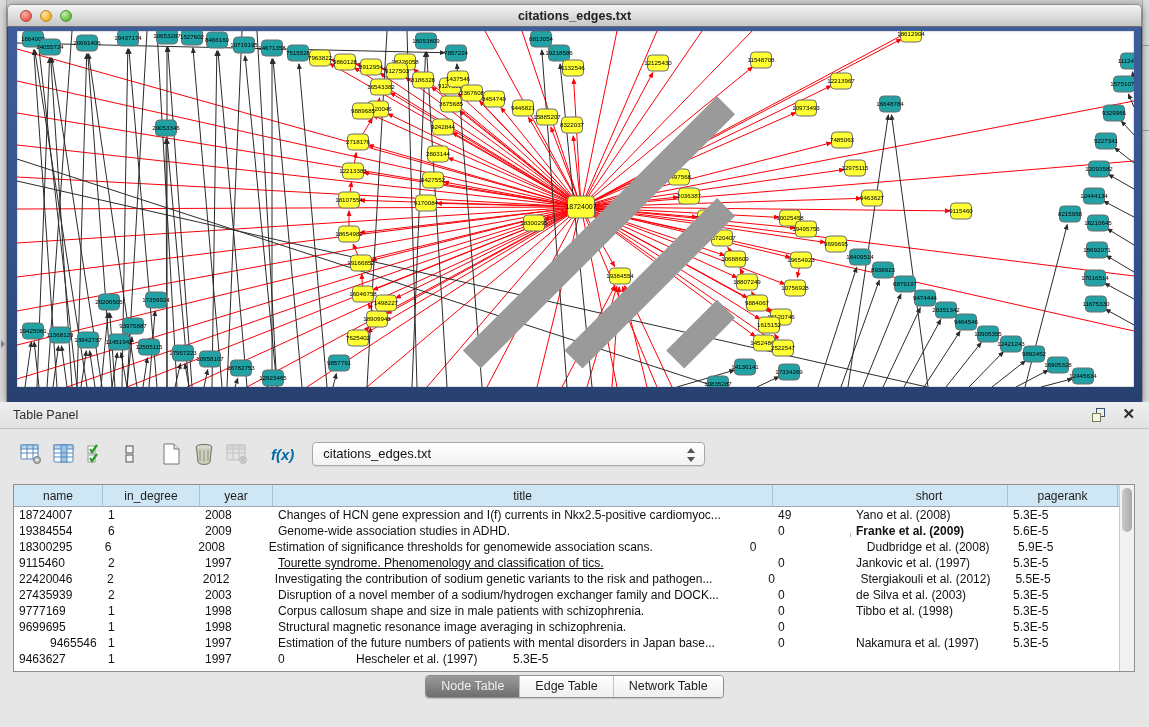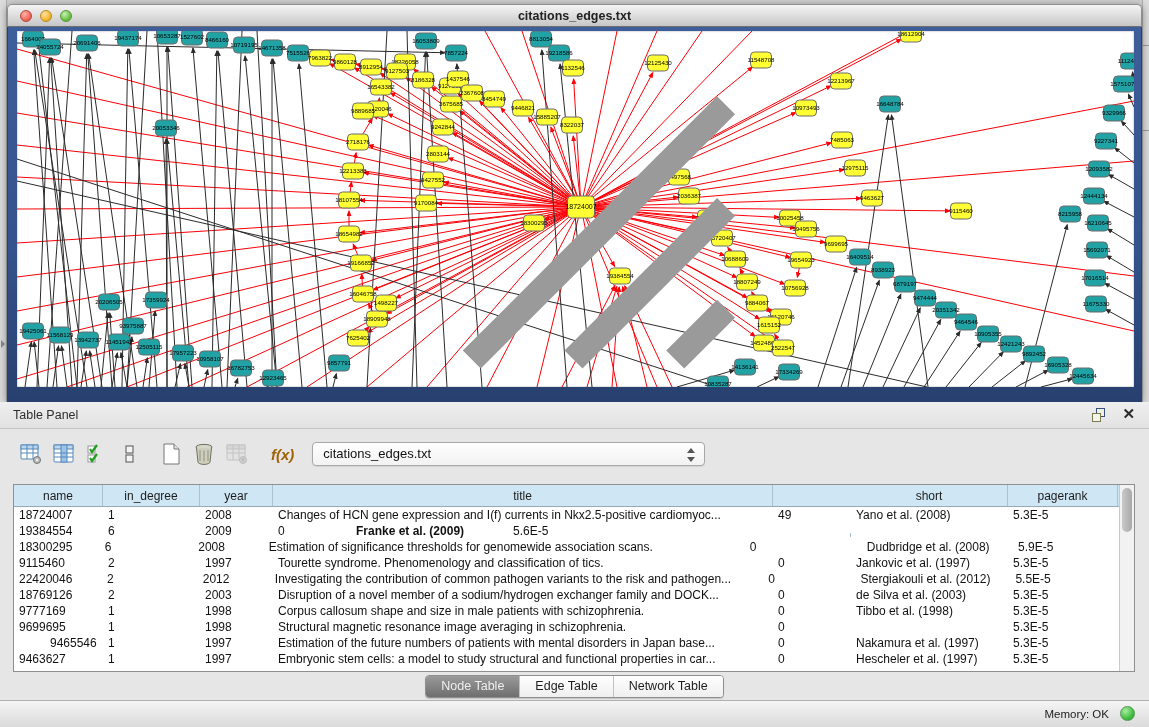--- a/index.html
+++ b/index.html
@@ -40,21 +40,21 @@
   .panel-header { height:27px; background:linear-gradient(180deg,#efefef,#e2e2e2); border-bottom:1px solid #c4c4c4; position:relative; }
   .panel-header .ptitle { position:absolute; left:13px; top:6px; font-size:12.5px; color:#2e2e2e; }
   .panel-float { position:absolute; right:42px; top:6px; width:15px; height:14px; cursor:pointer; }
   .panel-float .sq1 { position:absolute; left:4px; top:0; width:9px; height:9px; border:1px solid #35507a; background:#efefe4; }
   .panel-float .sq2 { position:absolute; left:0; top:5px; width:9px; height:9px; border:1px solid #7a7a4f; background:#f4f4ea; }
   .panel-close { position:absolute; right:14px; top:4px; font-size:15px; font-weight:bold; color:#2b2b2b; cursor:pointer; line-height:16px; }
 
   .toolbar { position:absolute; left:0; top:27px; width:1149px; height:50px; display:flex; align-items:center; padding-left:18px; }
   .tool { width:26px; height:26px; margin-right:7px; display:flex; align-items:center; justify-content:center; cursor:pointer; }
   .tool.dim { opacity:.45; cursor:default; }
-  .fx { font-size:15px; font-weight:bold; font-style:italic; color:#a16207; margin:0 10px 0 14px; cursor:pointer; }
+  .fx { font-size:15px; font-weight:bold; font-style:italic; color:#0369a1; margin:0 10px 0 14px; cursor:pointer; }
   .combo { width:393px; height:24px; margin-left:8px; background:linear-gradient(180deg,#ffffff,#f2f2f2);
      border:1px solid #a8a8a8; border-radius:4px; position:relative; font-size:13px; color:#111;
      padding:3px 0 0 10px; cursor:pointer; box-shadow:0 1px 1px rgba(0,0,0,.08); }
   .combo .arrows { position:absolute; right:9px; top:4px; width:9px; height:16px; }
   .combo .up { position:absolute; top:1px; left:1px; width:0; height:0; border-left:4px solid transparent; border-right:4px solid transparent; border-bottom:5px solid #555; }
   .combo .dn { position:absolute; bottom:1px; left:1px; width:0; height:0; border-left:4px solid transparent; border-right:4px solid transparent; border-top:5px solid #555; }
 
   .table-wrap { position:absolute; left:13px; top:82px; width:1122px; height:188px; background:#fff; border:1px solid #8f8f8f; display:flex; }
   .grid { flex:1 1 auto; overflow:hidden; }
   .ghead { display:flex; height:22px; background:#cfe7f4; border-bottom:1px solid #96a9b6; }
@@ -872,53 +872,54 @@
               <div class="gc" style="width: 73px;">2008</div>
               <div class="gc" style="width: 500px;">Changes of HCN gene expression and I(f) currents in Nkx2.5-positive cardiomyoc...</div>
               <div class="gc" style="width: 78px;">49</div>
               <div class="gc" style="width: 157px;">Yano et al. (2008)</div>
               <div class="gc" style="width: 110px;">5.3E-5</div>
             </div>
             <div class="grow">
               <div class="gc" style="width: 89px;">19384554</div>
               <div class="gc" style="width: 97px;">6</div>
               <div class="gc" style="width: 73px;">2009</div>
+              <div class="gc" style="width: 500px;">Genome-wide association studies in ADHD.</div>
               <div class="gc" style="width: 78px;">0</div>
               <div class="gc" style="width: 157px; font-weight: bold;">Franke et al. (2009)</div>
               <div class="gc" style="width: 110px;">5.6E-5</div>
             </div>
             <div class="grow">
               <div class="gc" style="width: 89px;">18300295</div>
               <div class="gc" style="width: 97px;">6</div>
               <div class="gc" style="width: 73px;">2008</div>
               <div class="gc" style="width: 500px;">Estimation of significance thresholds for genomewide association scans.</div>
               <div class="gc" style="width: 78px;">0</div>
               <div class="gc" style="width: 157px; margin-left: 42px;">Dudbridge et al. (2008)</div>
               <div class="gc" style="width: 110px;">5.9E-5</div>
             </div>
             <div class="grow">
               <div class="gc" style="width: 89px;">9115460</div>
               <div class="gc" style="width: 97px;">2</div>
               <div class="gc" style="width: 73px;">1997</div>
-              <div class="gc" style="width: 500px;">Tourette syndrome. Phenomenology and classification of tics.</div>
+              <div class="gc" style="width: 500px; text-decoration: underline;">Tourette syndrome. Phenomenology and classification of tics.</div>
               <div class="gc" style="width: 78px;">0</div>
               <div class="gc" style="width: 157px;">Jankovic et al. (1997)</div>
               <div class="gc" style="width: 110px;">5.3E-5</div>
             </div>
             <div class="grow">
               <div class="gc" style="width: 89px;">22420046</div>
               <div class="gc" style="width: 97px;">2</div>
               <div class="gc" style="width: 73px;">2012</div>
-              <div class="gc" style="width: 500px;">Investigating the contribution of common pathogen variants to the risk and pathogen...</div>
+              <div class="gc" style="width: 500px;">Investigating the contribution of sodium genetic variants to the risk and pathogen...</div>
               <div class="gc" style="width: 78px;">0</div>
               <div class="gc" style="width: 157px; margin-left: 15px;">Stergiakouli et al. (2012)</div>
               <div class="gc" style="width: 110px;">5.5E-5</div>
             </div>
             <div class="grow">
-              <div class="gc" style="width: 89px;">18769126</div>
+              <div class="gc" style="width: 89px;">27435939</div>
               <div class="gc" style="width: 97px;">2</div>
               <div class="gc" style="width: 73px;">2003</div>
               <div class="gc" style="width: 500px;">Disruption of a novel member of a sodium/hydrogen exchanger family and DOCK...</div>
               <div class="gc" style="width: 78px;">0</div>
               <div class="gc" style="width: 157px;">de Silva et al. (2003)</div>
               <div class="gc" style="width: 110px;">5.3E-5</div>
             </div>
             <div class="grow">
               <div class="gc" style="width: 89px;">9777169</div>
               <div class="gc" style="width: 97px;">1</div>
@@ -943,38 +944,33 @@
               <div class="gc" style="width: 73px;">1997</div>
               <div class="gc" style="width: 500px;">Estimation of the future numbers of patients with mental disorders in Japan base...</div>
               <div class="gc" style="width: 78px;">0</div>
               <div class="gc" style="width: 157px;">Nakamura et al. (1997)</div>
               <div class="gc" style="width: 110px;">5.3E-5</div>
             </div>
             <div class="grow">
               <div class="gc" style="width: 89px;">9463627</div>
               <div class="gc" style="width: 97px;">1</div>
               <div class="gc" style="width: 73px;">1997</div>
-              <div class="gc" style="width: 500px;">Embryonic stem cells: a model to study structural and functional properties in car...</div>
               <div class="gc" style="width: 78px;">0</div>
               <div class="gc" style="width: 157px;">Hescheler et al. (1997)</div>
               <div class="gc" style="width: 110px;">5.3E-5</div>
             </div>
           </div>
       </div>
       <div class="vscroll">
           <div class="vthumb"></div>
         </div>
     </div>
 
     <div class="tabbar">
       <div class="segs" id="segs">
           <div class="seg sel">Node Table</div>
           <div class="seg">Edge Table</div>
           <div class="seg">Network Table</div>
         </div>
     </div>
   </div>
 
-  <div class="statusbar">
-    <span class="mem">Memory: OK</span>
-    <span class="memdot"></span>
-  </div>
 </div>
 
 </body></html>

